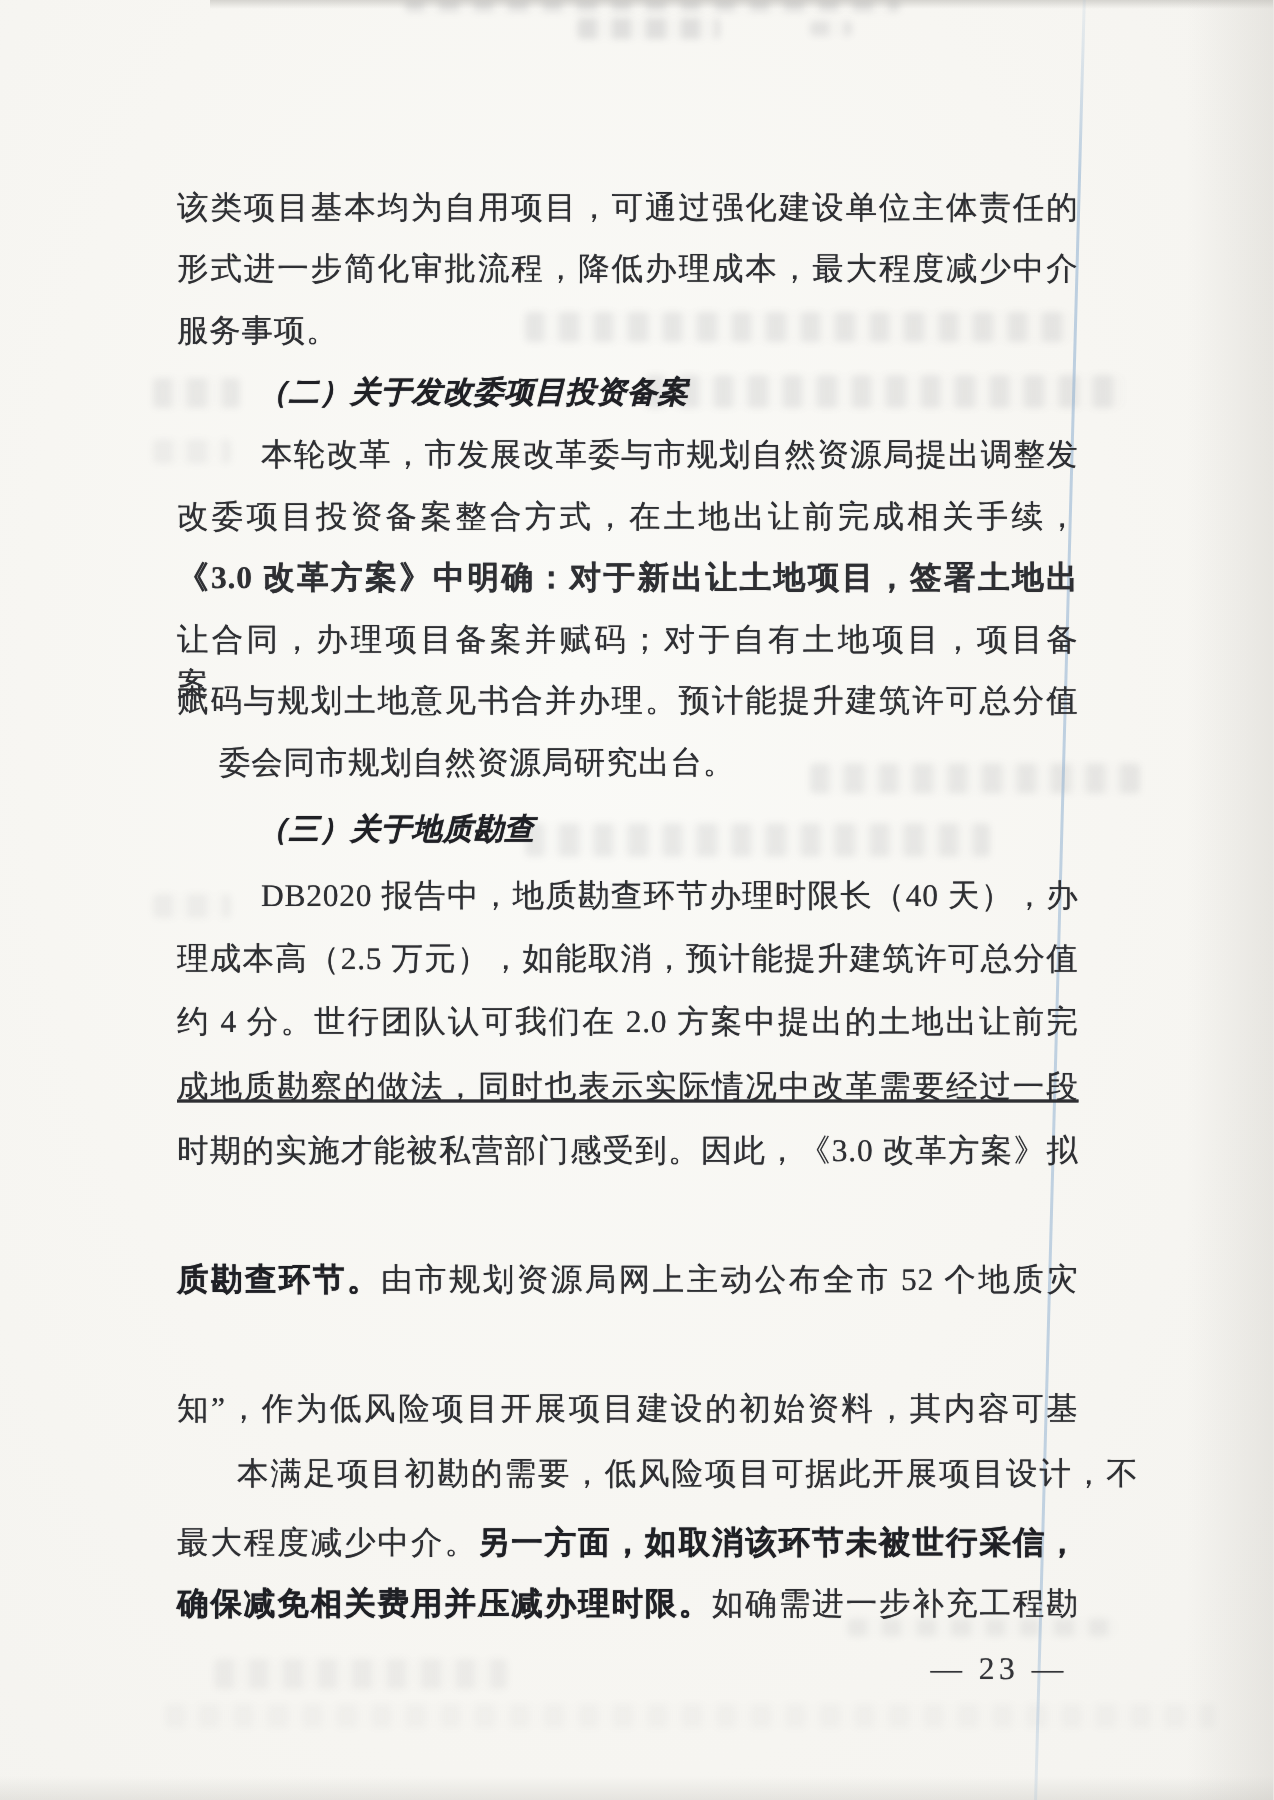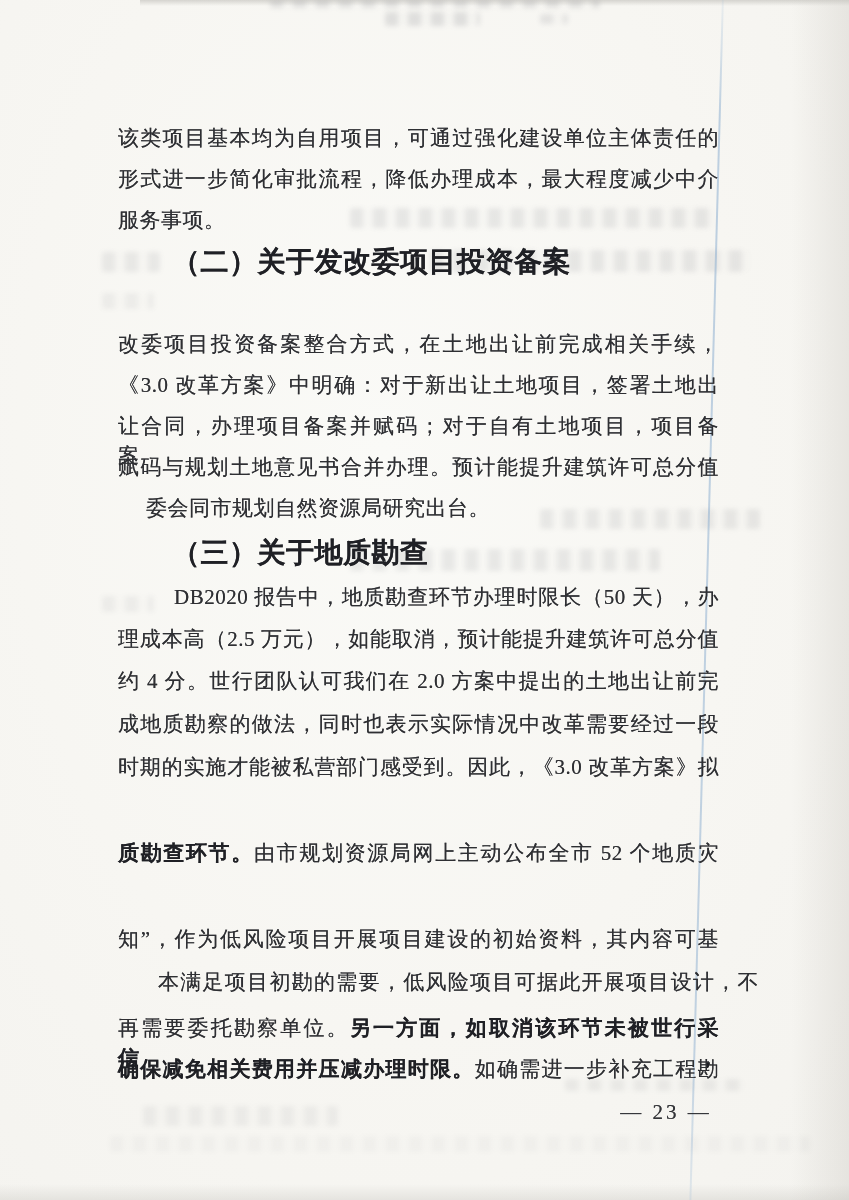--- a/index.html
+++ b/index.html
@@ -36,22 +36,23 @@
     font-size:21px; line-height:30px; color:#2e2f33;
     letter-spacing:0.5px;
     text-align:justify; text-align-last:justify;
     text-shadow:0 0 0.5px rgba(46,47,51,0.75);
     white-space:normal; word-break:break-all;
   }
   .line.short { text-align-last:left; }
   .line.ind { padding-left:56px; }
   .line.heading {
     padding-left:54px; text-align-last:left;
-    font-weight:bold; font-size:28px; color:#26272c;
+    font-weight:bold; font-size:20px; color:#26272c;
     text-shadow:0 0 0.6px rgba(38,39,44,0.8);
+    font-style:italic;
   }
   .line b { font-weight:bold; color:#1f2025; text-shadow:0 0 0.6px rgba(31,32,37,0.85); }
   .page-number {
     position:absolute; left:616px; top:1100px; width:100px;
     font-size:21px; color:#333438; text-align:center; letter-spacing:3px;
     text-shadow:0 0 0.5px rgba(51,52,56,0.7);
   }
   .smudge {
     position:absolute;
     background:repeating-linear-gradient(90deg,
@@ -82,33 +83,34 @@
   <div class="smudge" style="left:143px; top:1106px; width:195px; height:20px; opacity:0.25;"></div>
   <div class="smudge" style="left:110px; top:1136px; width:700px; height:16px; opacity:0.14;"></div>
 
   <div class="scan-line"></div>
 
   <div id="doc">
       <div class="line" style="top: 123px;"><span>该类项目基本均为自用项目，可通过强化建设单位主体责任的</span></div>
       <div class="line" style="top: 164px;"><span>形式进一步简化审批流程，降低办理成本，最大程度减少中介</span></div>
       <div class="line short" style="top: 205px;"><span>服务事项。</span></div>
       <div class="line heading" style="top: 247px;"><b>（二）关于发改委项目投资备案</b></div>
+      <div class="line ind" style="top: 288px;"><span>本轮改革，市发展改革委与市规划自然资源局提出调整发</span></div>
       <div class="line" style="top: 329px;"><span>改委项目投资备案整合方式，在土地出让前完成相关手续，</span></div>
-      <div class="line" style="top: 370px;"><span>《3.0 改革方案》中明确：对于新出让土地项目，签署土地出</span></div>
+      <div class="line" style="top: 370px; font-weight: bold;"><span>《3.0 改革方案》中明确：对于新出让土地项目，签署土地出</span></div>
       <div class="line" style="top: 411px;"><span>让合同，办理项目备案并赋码；对于自有土地项目，项目备案、</span></div>
       <div class="line" style="top: 452px;"><span>赋码与规划土地意见书合并办理。预计能提升建筑许可总分值</span></div>
       <div class="line short" style="top: 493px; margin-left: 28px;"><span>委会同市规划自然资源局研究出台。</span></div>
       <div class="line heading" style="top: 538px;"><b>（三）关于地质勘查</b></div>
-      <div class="line ind" style="top: 582px;"><span>DB2020 报告中，地质勘查环节办理时限长（50 天），办</span></div>
+      <div class="line ind" style="top: 582px;"><span>DB2020 报告中，地质勘查环节办理时限长（40 天），办</span></div>
       <div class="line" style="top: 624px;"><span>理成本高（2.5 万元），如能取消，预计能提升建筑许可总分值</span></div>
       <div class="line" style="top: 666px;"><span>约 4 分。世行团队认可我们在 2.0 方案中提出的土地出让前完</span></div>
-      <div class="line" style="top: 709px;"><span>成地质勘察的做法，同时也表示实际情况中改革需要经过一段</span></div>
+      <div class="line" style="top: 709px; text-decoration: underline;"><span>成地质勘察的做法，同时也表示实际情况中改革需要经过一段</span></div>
       <div class="line" style="top: 752px;"><span>时期的实施才能被私营部门感受到。因此，《3.0 改革方案》拟</span></div>
       <div class="line" style="top: 838px;"><b>质勘查环节。</b><span>由市规划资源局网上主动公布全市 52 个地质灾</span></div>
       <div class="line" style="top: 924px;"><span>知”，作为低风险项目开展项目建设的初始资料，其内容可基</span></div>
       <div class="line" style="top: 967px; margin-left: 40px;"><span>本满足项目初勘的需要，低风险项目可据此开展项目设计，不</span></div>
-      <div class="line" style="top: 1013px;"><span>再需要委托勘察单位。</span><b>另一方面，如取消该环节未被世行采信，</b></div>
+      <div class="line" style="top: 1013px;"><span>最大程度减少中介。</span><b>另一方面，如取消该环节未被世行采信，</b></div>
       <div class="line" style="top: 1054px;"><b>确保减免相关费用并压减办理时限。</b><span>如确需进一步补充工程勘</span></div>
     </div>
 
   <div class="page-number">— 23 —</div>
 
 </div>
 
 </body></html>

